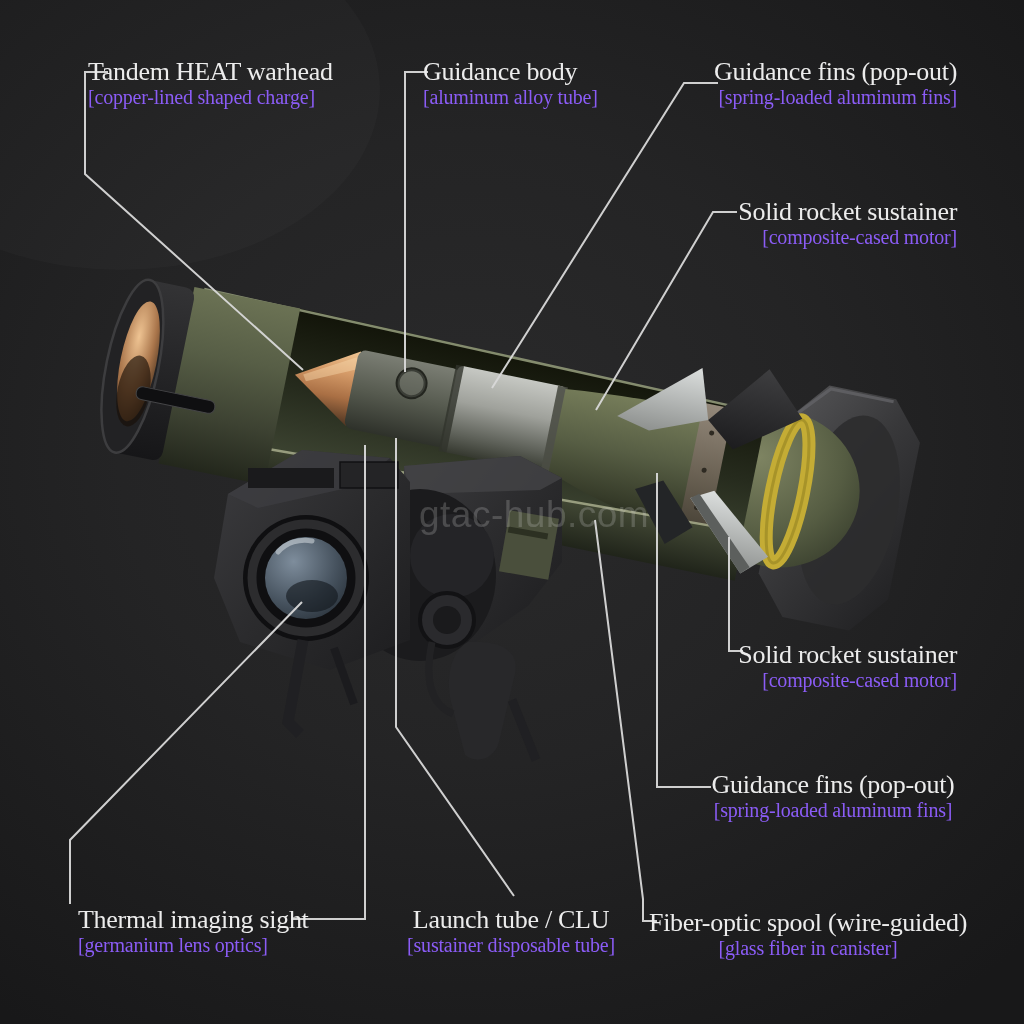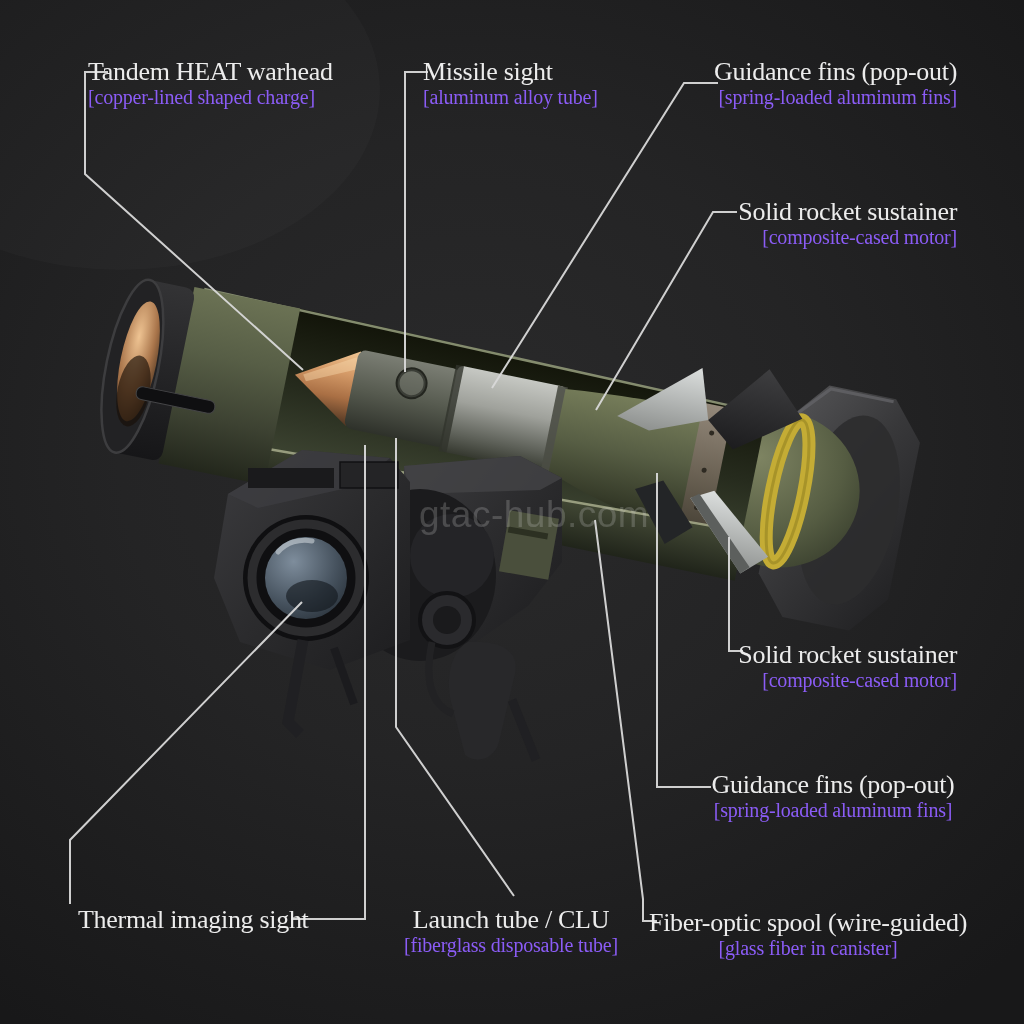--- a/index.html
+++ b/index.html
@@ -212,21 +212,21 @@
     <polyline points="595,520 643,899 643,921 657,921"></polyline>
   </g>
 </svg>
 
 <div class="callout" style="left:88px;top:57px;">
   <div class="t">Tandem HEAT warhead</div>
   <div class="s">[copper-lined shaped charge]</div>
 </div>
 
 <div class="callout" style="left:423px;top:57px;">
-  <div class="t">Missile sight</div>
+  <div class="t">Guidance body</div>
   <div class="s">[aluminum alloy tube]</div>
 </div>
 
 <div class="callout align-r" style="right:67px;top:57px;">
   <div class="t">Guidance fins (pop-out)</div>
   <div class="s">[spring-loaded aluminum fins]</div>
 </div>
 
 <div class="callout align-r" style="right:67px;top:197px;">
   <div class="t">Solid rocket sustainer</div>
@@ -238,23 +238,24 @@
   <div class="s">[composite-cased motor]</div>
 </div>
 
 <div class="callout align-c" style="left:700px;top:770px;width:266px;">
   <div class="t">Guidance fins (pop-out)</div>
   <div class="s">[spring-loaded aluminum fins]</div>
 </div>
 
 <div class="callout" style="left:78px;top:905px;">
   <div class="t">Thermal imaging sight</div>
+  <div class="s">[germanium lens optics]</div>
 </div>
 
 <div class="callout align-c" style="left:391px;top:905px;width:240px;">
   <div class="t">Launch tube / CLU</div>
-  <div class="s">[fiberglass disposable tube]</div>
+  <div class="s">[sustainer disposable tube]</div>
 </div>
 
 <div class="callout align-c" style="left:628px;top:908px;width:360px;">
   <div class="t">Fiber-optic spool (wire-guided)</div>
   <div class="s">[glass fiber in canister]</div>
 </div>
 
 </body></html>

